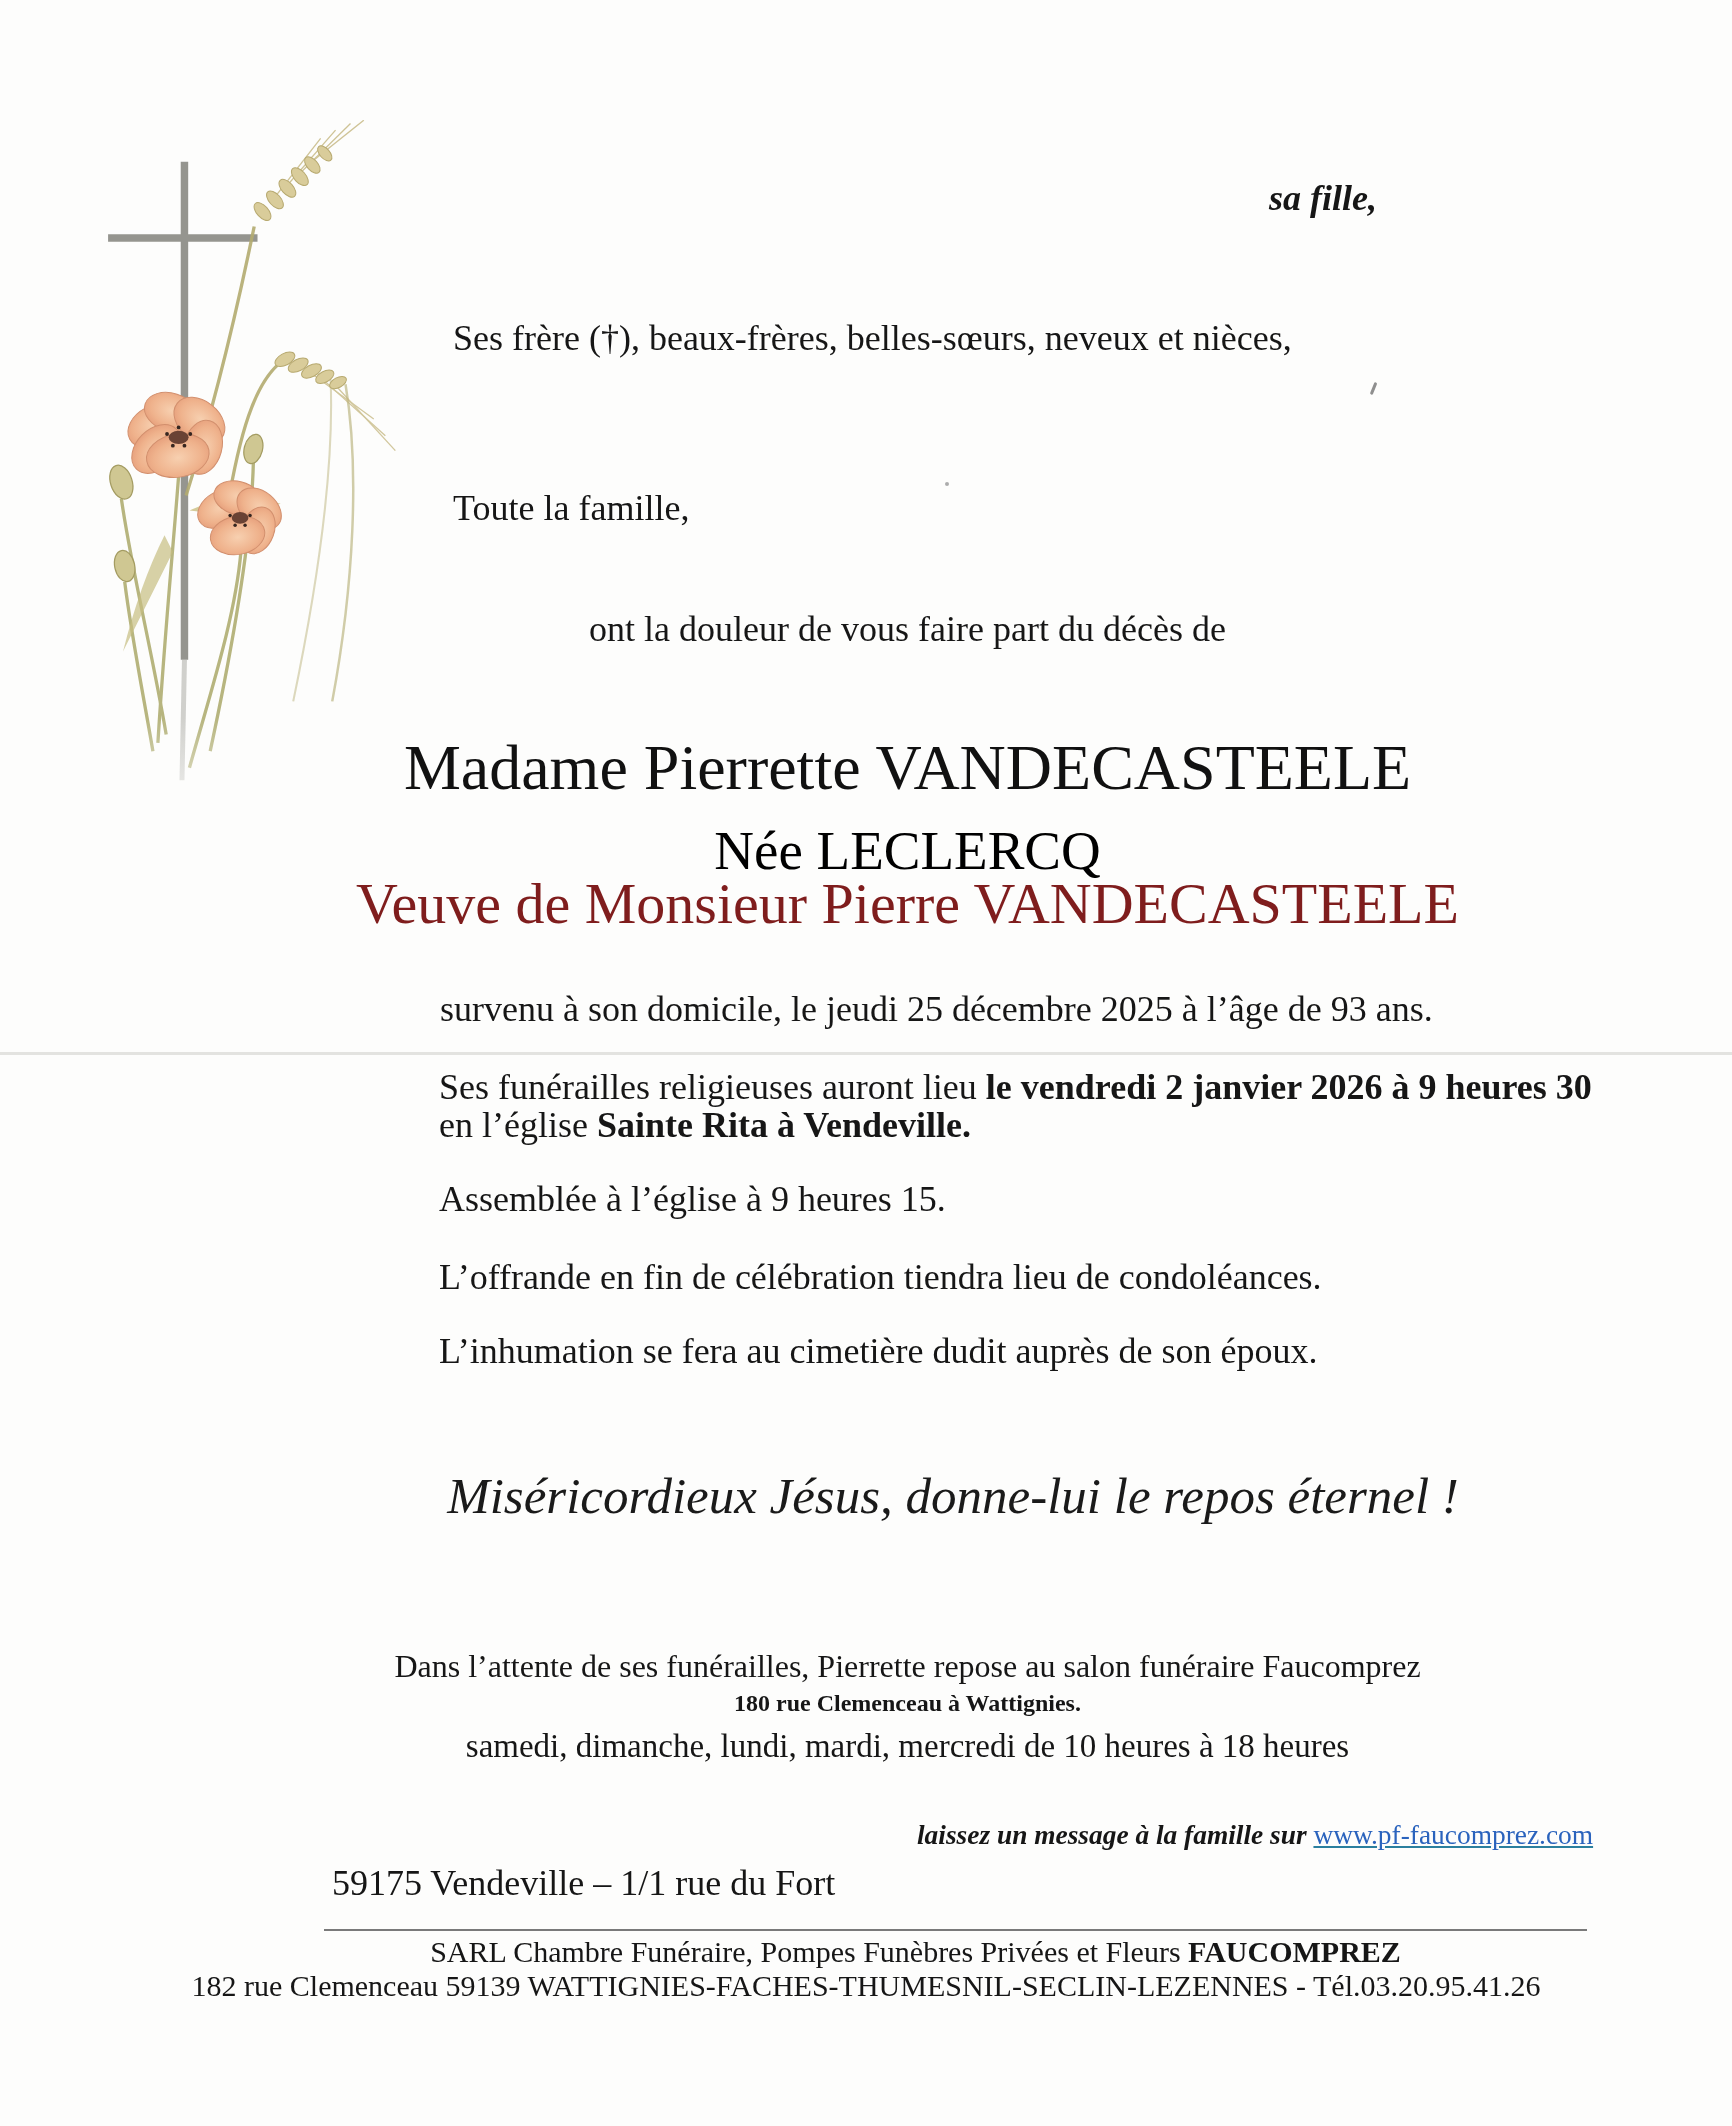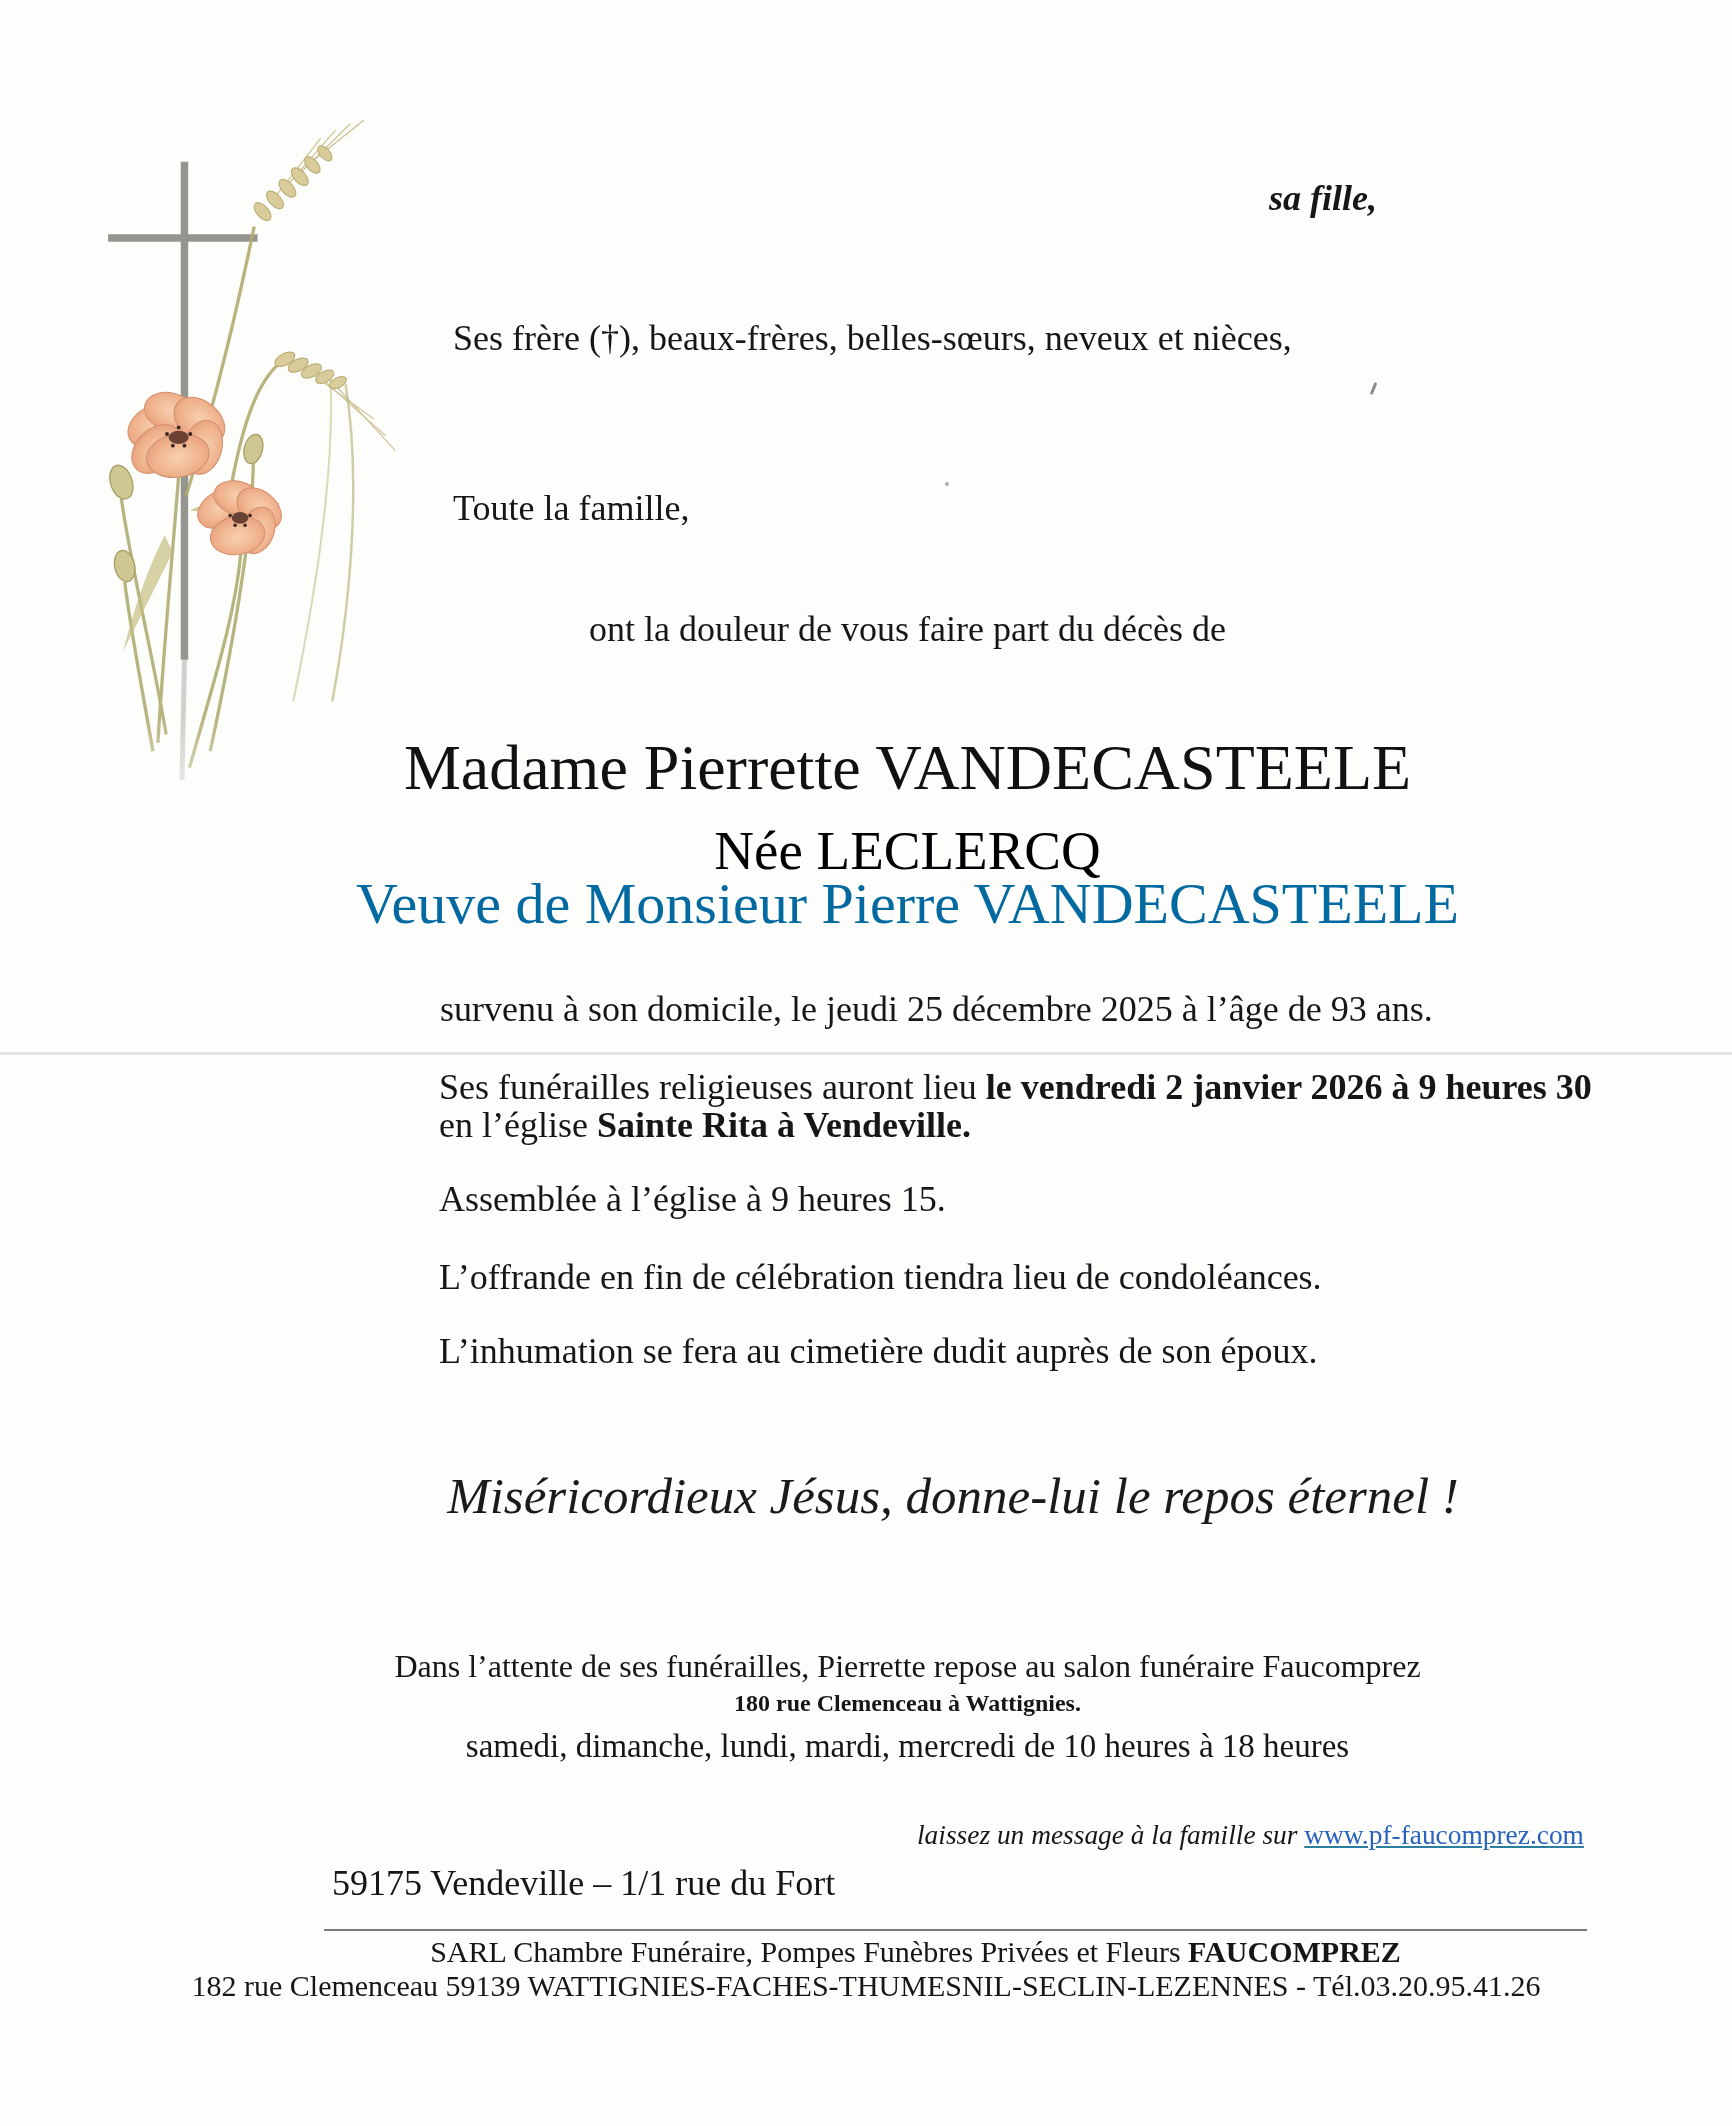--- a/index.html
+++ b/index.html
@@ -20,37 +20,37 @@
   }
   .b{font-weight:bold;}
   .ctr{text-align:center;}
   .line1{left:453px;top:178px;}
   .line1-right{left:1269px;top:180px;font-style:italic;font-weight:bold;}
   .line2{left:453px;top:320px;}
   .line3{left:453px;top:490px;}
   .announce{left:83px;top:611px;width:1649px;}
   .title{left:83px;top:734px;width:1649px;font-size:64px;color:#111;}
   .nee{left:83px;top:822px;width:1649px;font-size:55px;color:#000000;}
-  .veuve{left:83px;top:874px;width:1649px;font-size:58px;color:#0369a1;}
+  .veuve{left:83px;top:874px;width:1649px;font-size:58px;color:#7f1d1d;}
   .survenu{left:440px;top:991px;}
   .scanline{
     position:absolute;left:0;top:1052px;width:1732px;height:2.5px;
     background:#dcdcd8;opacity:.8;
   }
   .fun1{left:439px;top:1069px;}
   .fun2{left:439px;top:1107px;}
   .asm{left:439px;top:1181px;}
   .off{left:439px;top:1259px;}
   .inh{left:439px;top:1333px;}
   .prayer{left:174px;top:1470px;width:1558px;font-size:51px;font-style:italic;color:#1a1a1a;}
   .rep1{left:83px;top:1650px;width:1649px;font-size:32px;}
   .rep2{left:83px;top:1691px;width:1649px;font-size:24px;font-weight:bold;}
   .rep3{left:83px;top:1729px;width:1649px;font-size:33px;}
   .msg{left:917px;top:1821px;font-size:27.4px;}
-  .msg .bi{font-weight:normal;font-style:italic;}
+  .msg .bi{font-weight:bold;font-style:italic;}
   .msg a{color:#2a63bd;text-decoration:underline;text-decoration-color:#2a7f9e;}
   .vend{left:332px;top:1865px;}
   .rule{
     position:absolute;left:324px;top:1929px;width:1263px;height:1.7px;
     background:#7a7a7a;
   }
   .foot1{left:91px;top:1936px;width:1649px;font-size:30px;}
   .foot2{left:0;top:1970px;width:1732px;font-size:30px;}
   .illustration{position:absolute;left:40px;top:120px;}
   .artifact1{

